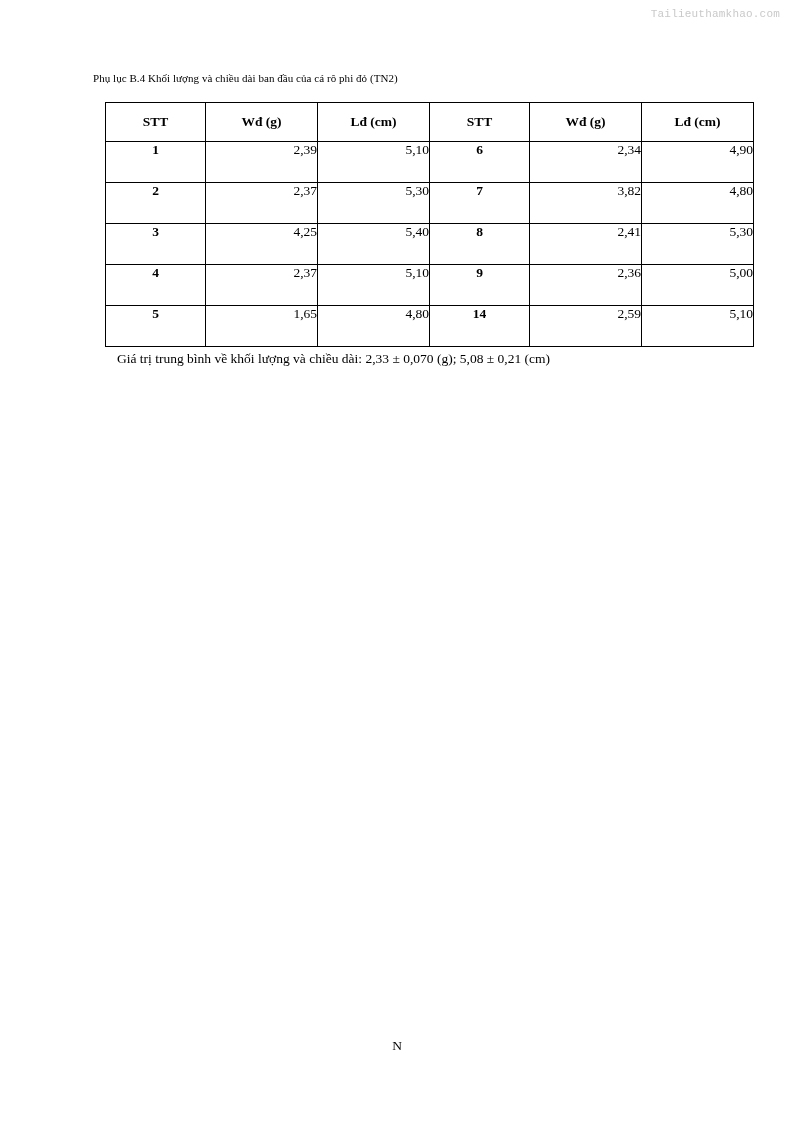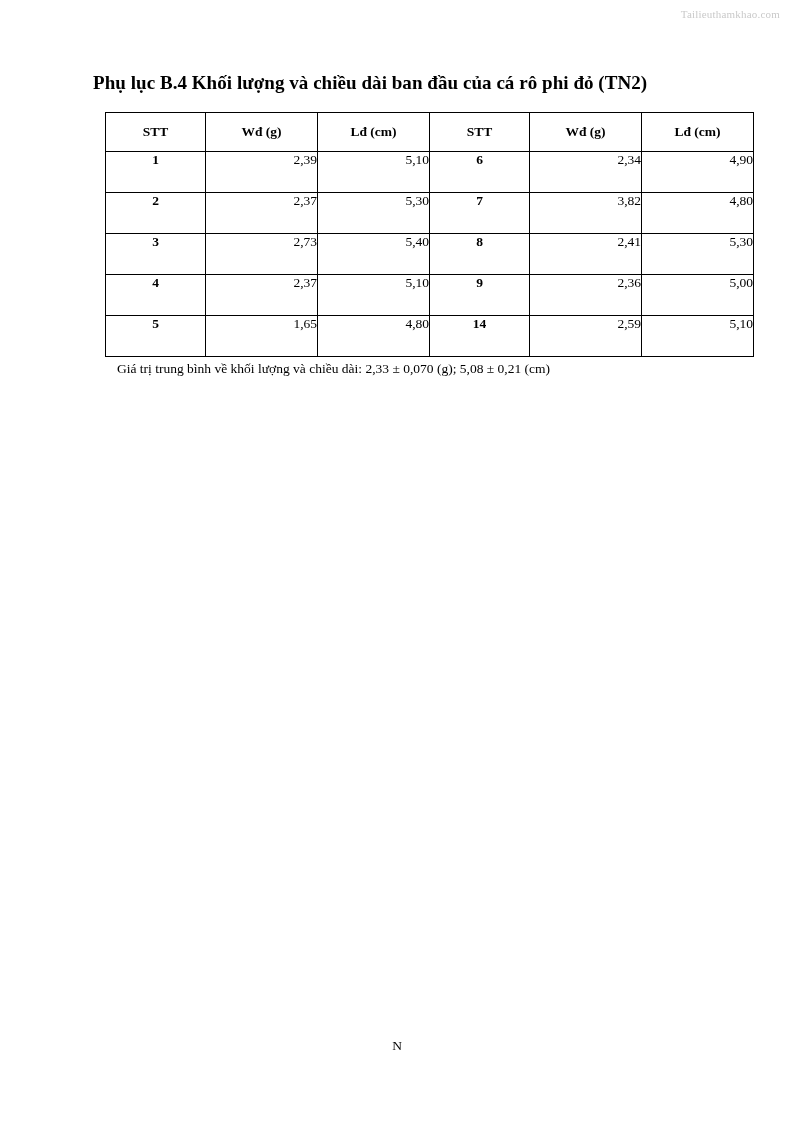--- a/index.html
+++ b/index.html
@@ -17,35 +17,35 @@
   }
   .page {
     position: absolute;
     inset: 0;
     background: #ffffff;
   }
   .watermark {
     position: absolute;
     top: 8px;
     right: 14px;
-    font-family: Liberation Serif, serif;
+    font-family: Liberation Mono, monospace;
     font-size: 11px;
     color: #c9c9c9;
     letter-spacing: 0.2px;
     white-space: nowrap;
   }
   .content {
     position: absolute;
     left: 93px;
     top: 72px;
     width: 648px;
   }
   .doc-title {
-    font-size: 19px;
-    font-weight: bold;
+    font-size: 11px;
+    font-weight: normal;
     margin: 0 0 18px 0;
     letter-spacing: 0.05px;
   }
   table.data-table {
     border-collapse: collapse;
     width: 648px;
     table-layout: fixed;
     margin-left: 12px;
   }
   table.data-table td,
@@ -138,21 +138,21 @@
         <tr>
           <td class="idx-cell">2</td>
           <td class="num-cell">2,37</td>
           <td class="num-cell">5,30</td>
           <td class="idx-cell">7</td>
           <td class="num-cell">3,82</td>
           <td class="num-cell">4,80</td>
         </tr>
         <tr>
           <td class="idx-cell">3</td>
-          <td class="num-cell">2,73</td>
+          <td class="num-cell">4,25</td>
           <td class="num-cell">5,40</td>
           <td class="idx-cell">8</td>
           <td class="num-cell">2,41</td>
           <td class="num-cell">5,30</td>
         </tr>
         <tr>
           <td class="idx-cell">4</td>
           <td class="num-cell">2,37</td>
           <td class="num-cell">5,10</td>
           <td class="idx-cell">9</td>

